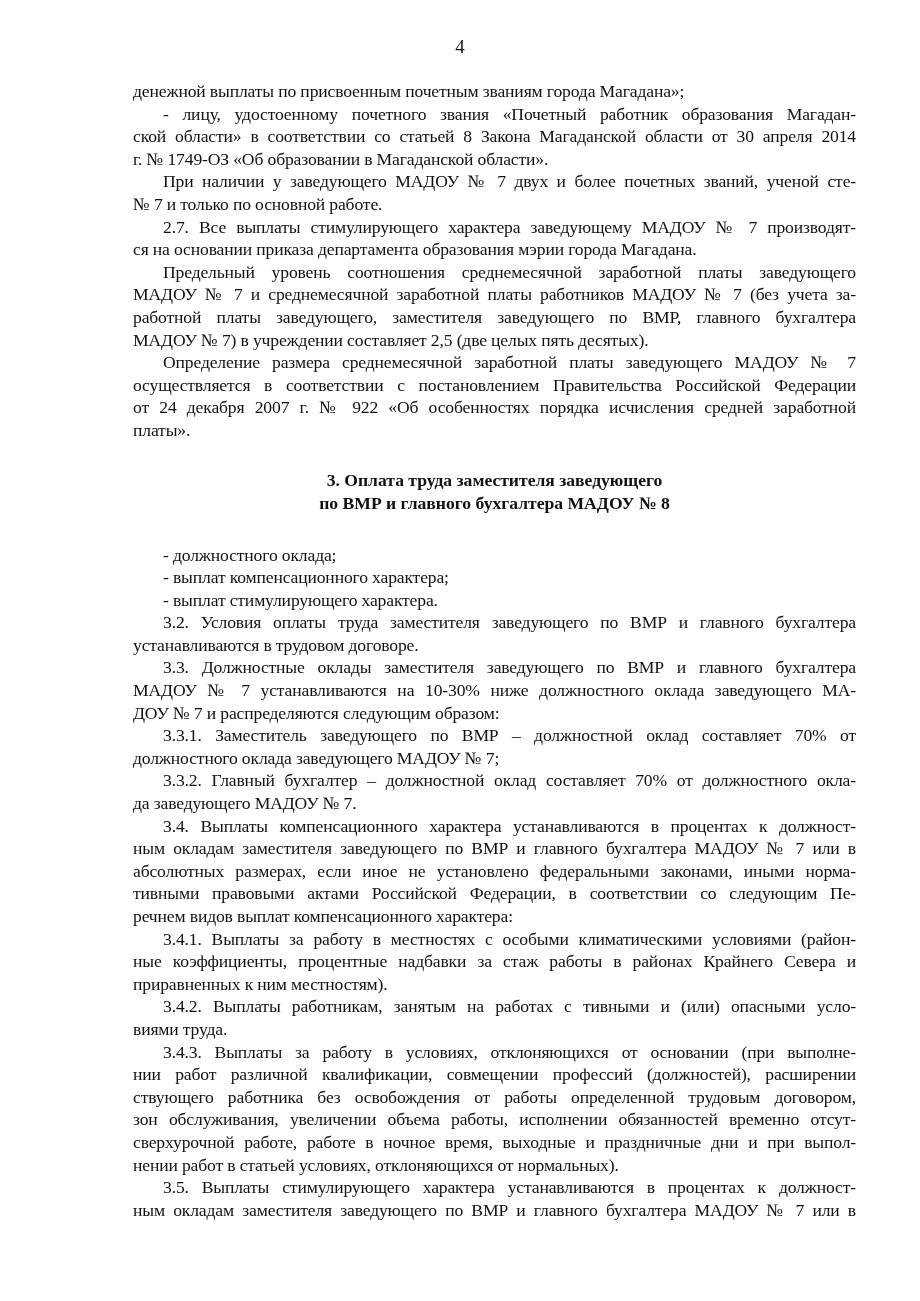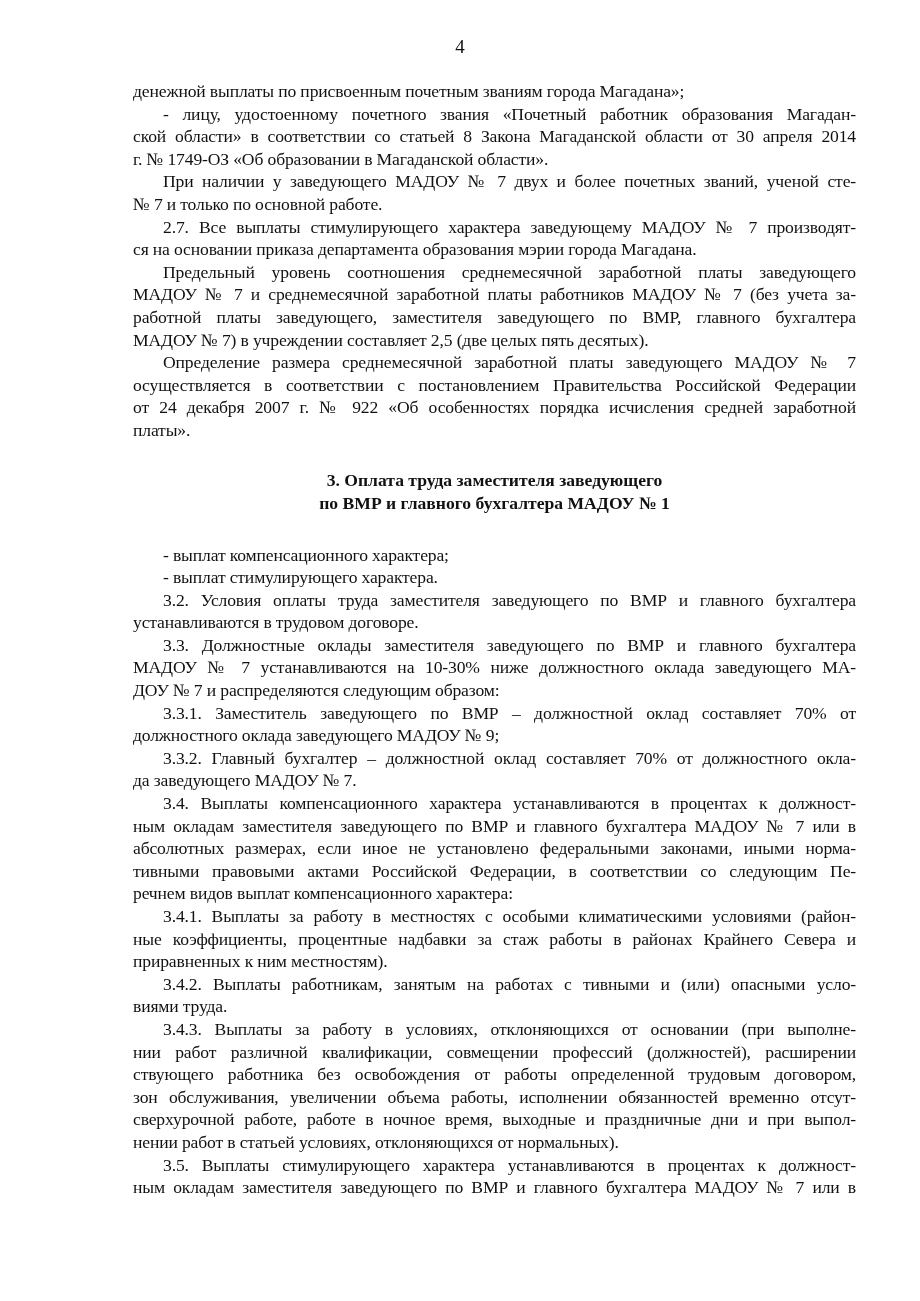--- a/index.html
+++ b/index.html
@@ -62,41 +62,44 @@
       </div>
       <div>
         <div class="line indent">Определение размера среднемесячной заработной платы заведующего МАДОУ № 7</div>
         <div class="line">осуществляется в соответствии с постановлением Правительства Российской Федерации</div>
         <div class="line">от 24 декабря 2007 г. № 922 «Об особенностях порядка исчисления средней заработной</div>
         <div class="line last">платы».</div>
       </div>
       <div class="gap-before-heading"></div>
       <div>
         <div class="heading">3.   Оплата труда заместителя заведующего</div>
-        <div class="heading">по ВМР и главного бухгалтера МАДОУ № 1</div>
+        <div class="heading">по ВМР и главного бухгалтера МАДОУ № 8</div>
       </div>
       <div class="gap-after-heading"></div>
+      <div>
+        <div class="line indent last">- должностного оклада;</div>
+      </div>
       <div>
         <div class="line indent last">- выплат компенсационного характера;</div>
       </div>
       <div>
         <div class="line indent last">- выплат стимулирующего характера.</div>
       </div>
       <div>
         <div class="line indent">3.2. Условия оплаты труда заместителя заведующего по ВМР и главного бухгалтера</div>
         <div class="line last">устанавливаются в трудовом договоре.</div>
       </div>
       <div>
         <div class="line indent">3.3. Должностные оклады заместителя заведующего по ВМР и главного бухгалтера</div>
         <div class="line">МАДОУ № 7 устанавливаются на 10-30% ниже должностного оклада заведующего МА-</div>
         <div class="line last">ДОУ № 7 и распределяются следующим образом:</div>
       </div>
       <div>
         <div class="line indent">3.3.1. Заместитель заведующего по ВМР – должностной оклад составляет 70% от</div>
-        <div class="line last">должностного оклада заведующего МАДОУ № 9;</div>
+        <div class="line last">должностного оклада заведующего МАДОУ № 7;</div>
       </div>
       <div>
         <div class="line indent">3.3.2. Главный бухгалтер – должностной оклад составляет 70% от должностного окла-</div>
         <div class="line last">да заведующего МАДОУ № 7.</div>
       </div>
       <div>
         <div class="line indent">3.4. Выплаты компенсационного характера устанавливаются в процентах к должност-</div>
         <div class="line">ным окладам заместителя заведующего по ВМР и главного бухгалтера МАДОУ № 7 или в</div>
         <div class="line">абсолютных размерах, если иное не установлено федеральными законами, иными норма-</div>
         <div class="line">тивными правовыми актами Российской Федерации, в соответствии со следующим Пе-</div>

